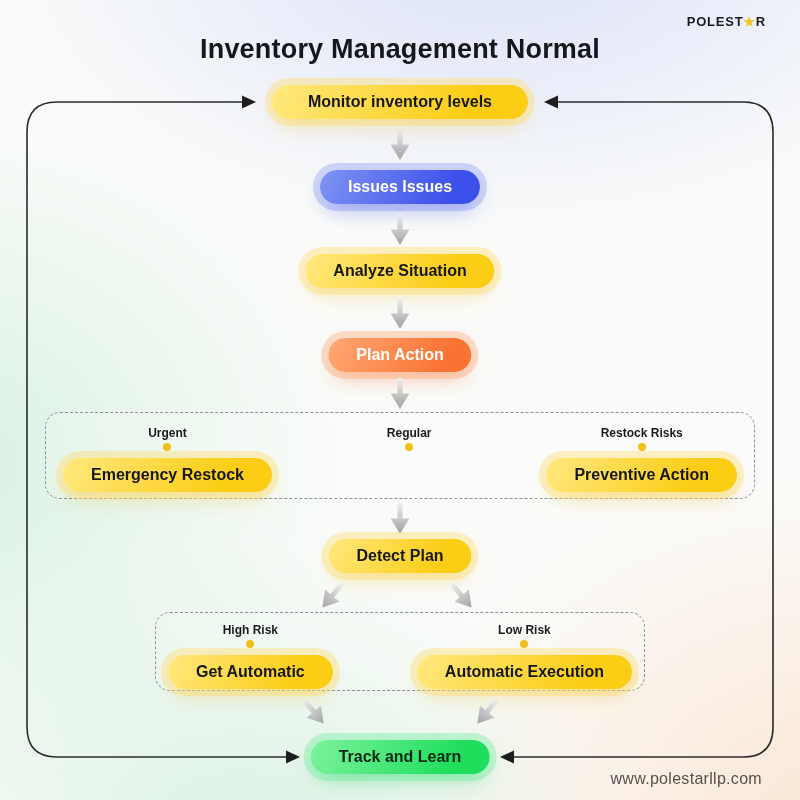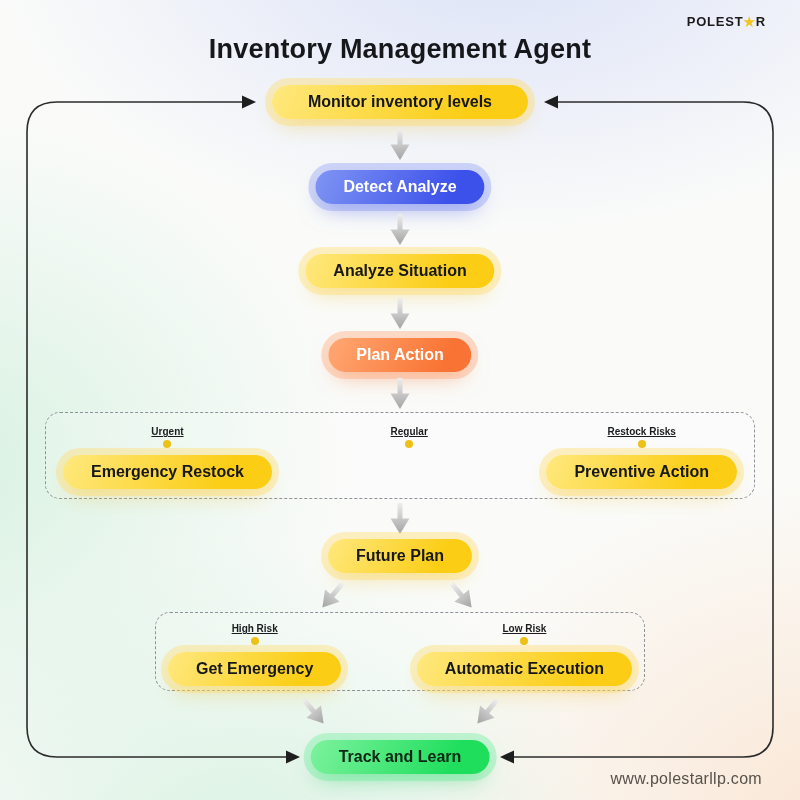--- a/index.html
+++ b/index.html
@@ -47,21 +47,21 @@
 
   .dashed-box{
     position:absolute;border:1.6px dashed #8d9298;border-radius:15px;
     background:rgba(255,255,255,.16);
     display:flex;justify-content:space-between;align-items:flex-start;
     box-sizing:border-box;
   }
   #plan-branch-box{left:45px;top:412px;width:710px;height:87px;padding:13px 17px 0;}
   #execute-branch-box{left:155px;top:612px;width:490px;height:79px;padding:10px 12px 0;}
   .branch{display:flex;flex-direction:column;align-items:center;}
-  .branch-label{font-size:10px;font-weight:600;color:#191b1e;text-decoration:underline;}
+  .branch-label{font-size:12px;font-weight:600;color:#191b1e;}
   .branch-dot{width:8px;height:8px;border-radius:50%;background:var(--branch-dot,#eec117);margin:3px 0 7px;}
 
   .flow-arrow{position:absolute;width:26px;height:34px;}
   .flow-arrow.centered{left:387px;}
   svg{display:block;}
   #loop-layer{position:absolute;inset:0;pointer-events:none;}
 </style>
 </head>
 <body>
 
@@ -82,28 +82,28 @@
   <svg id="loop-layer" width="800" height="800" viewBox="0 0 800 800">
     <path d="M 245 102 H 57 Q 27 102 27 132 V 727 Q 27 757 57 757 H 290" fill="none" stroke="#2b2b2b" stroke-width="1.6"></path>
     <path d="M 555 102 H 743 Q 773 102 773 132 V 727 Q 773 757 743 757 H 510" fill="none" stroke="#2b2b2b" stroke-width="1.6"></path>
     <polygon points="256,102 242,95.5 242,108.5" fill="#1e1e1e"></polygon>
     <polygon points="544,102 558,95.5 558,108.5" fill="#1e1e1e"></polygon>
     <polygon points="300,757 286,750.5 286,763.5" fill="#1e1e1e"></polygon>
     <polygon points="500,757 514,750.5 514,763.5" fill="#1e1e1e"></polygon>
   </svg>
 
   <div class="logo"><span>POLEST</span><span class="star">★</span><span>R</span></div>
-  <div class="page-title">Inventory Management Agent</div>
+  <div class="page-title">Inventory Management Normal</div>
 
   <div class="pill pill-yellow" style="top:85px;padding:8px 36px;">Monitor inventory levels</div>
   <svg class="flow-arrow centered" style="top:128px;">
       <use href="#flowArrowSym" width="26" height="34"></use>
     </svg>
 
-  <div class="pill pill-blue" style="top:170px;">Detect Analyze</div>
+  <div class="pill pill-blue" style="top:170px;">Issues Issues</div>
   <svg class="flow-arrow centered" style="top:213px;">
       <use href="#flowArrowSym" width="26" height="34"></use>
     </svg>
 
   <div class="pill pill-yellow" style="top:254px;">Analyze Situation</div>
   <svg class="flow-arrow centered" style="top:297px;">
       <use href="#flowArrowSym" width="26" height="34"></use>
     </svg>
 
   <div class="pill pill-orange" style="top:338px;">Plan Action</div>
@@ -125,34 +125,34 @@
       <div class="branch-label">Restock Risks</div>
       <div class="branch-dot"></div>
       <div class="pill pill-yellow pill-static">Preventive Action</div>
     </div>
   </div>
 
   <svg class="flow-arrow centered" style="top:502px;">
       <use href="#flowArrowSym" width="26" height="34"></use>
     </svg>
 
-  <div class="pill pill-yellow" style="top:539px;">Future Plan</div>
+  <div class="pill pill-yellow" style="top:539px;">Detect Plan</div>
 
   <svg class="flow-arrow" style="top:579px;left:319px;transform:rotate(40deg);">
       <use href="#flowArrowSym" width="26" height="34"></use>
     </svg>
   <svg class="flow-arrow" style="top:579px;left:449px;transform:rotate(-40deg);">
       <use href="#flowArrowSym" width="26" height="34"></use>
     </svg>
 
   <div class="dashed-box" id="execute-branch-box">
     <div class="branch">
       <div class="branch-label">High Risk</div>
       <div class="branch-dot"></div>
-      <div class="pill pill-yellow pill-static">Get Emergency</div>
+      <div class="pill pill-yellow pill-static">Get Automatic</div>
     </div>
     <div class="branch">
       <div class="branch-label">Low Risk</div>
       <div class="branch-dot"></div>
       <div class="pill pill-yellow pill-static">Automatic Execution</div>
     </div>
   </div>
 
   <svg class="flow-arrow" style="top:695px;left:301px;transform:rotate(-40deg);">
       <use href="#flowArrowSym" width="26" height="34"></use>

